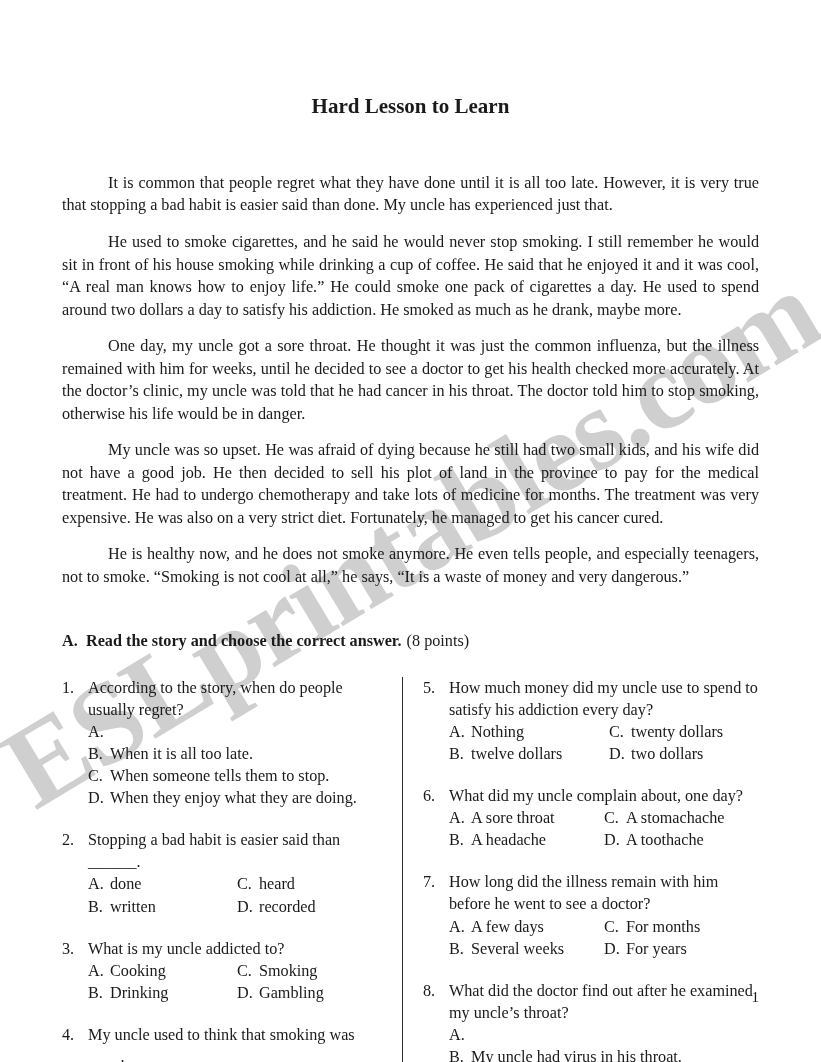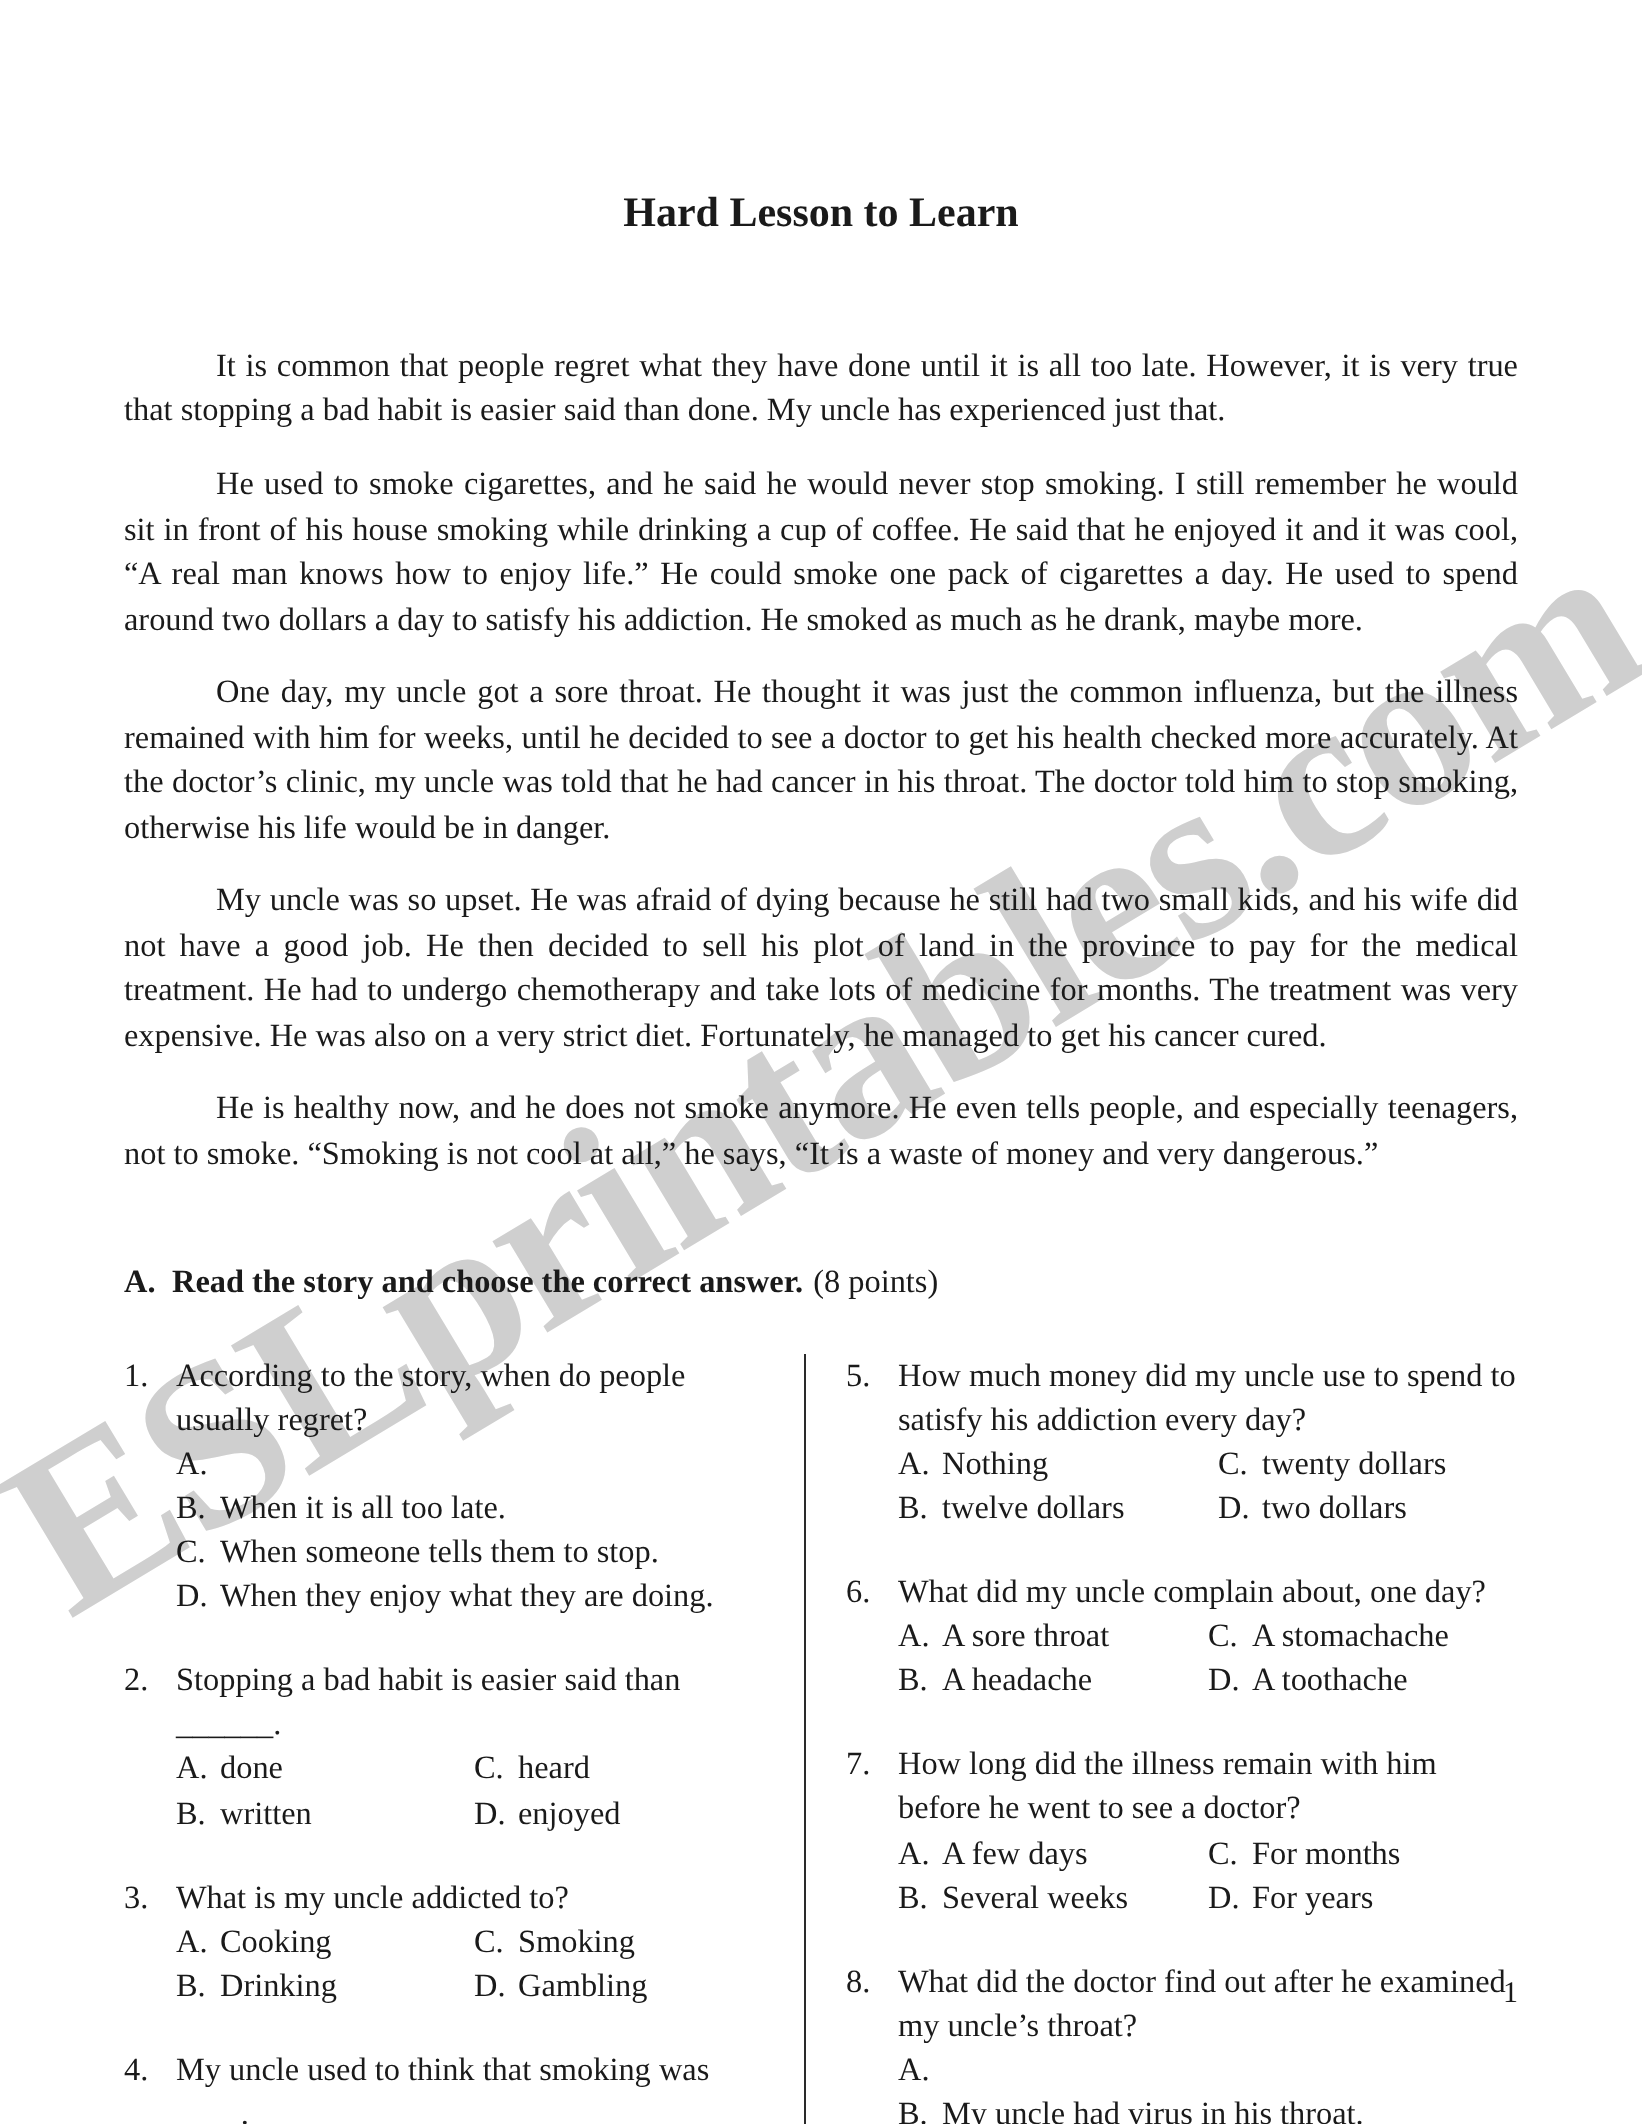--- a/index.html
+++ b/index.html
@@ -224,21 +224,21 @@
               <div class="opt">
                 <span class="opt-letter">C.</span>
                 <span>heard</span>
               </div>
               <div class="opt">
                 <span class="opt-letter">B.</span>
                 <span>written</span>
               </div>
               <div class="opt">
                 <span class="opt-letter">D.</span>
-                <span>enjoyed</span>
+                <span>recorded</span>
               </div>
             </div>
           </div>
           <div class="q">
             <div class="q-head">
               <span class="q-num">3.</span>
               <span class="q-text">What is my uncle addicted to?</span>
             </div>
             <div class="opts opts-grid">
               <div class="opt">

